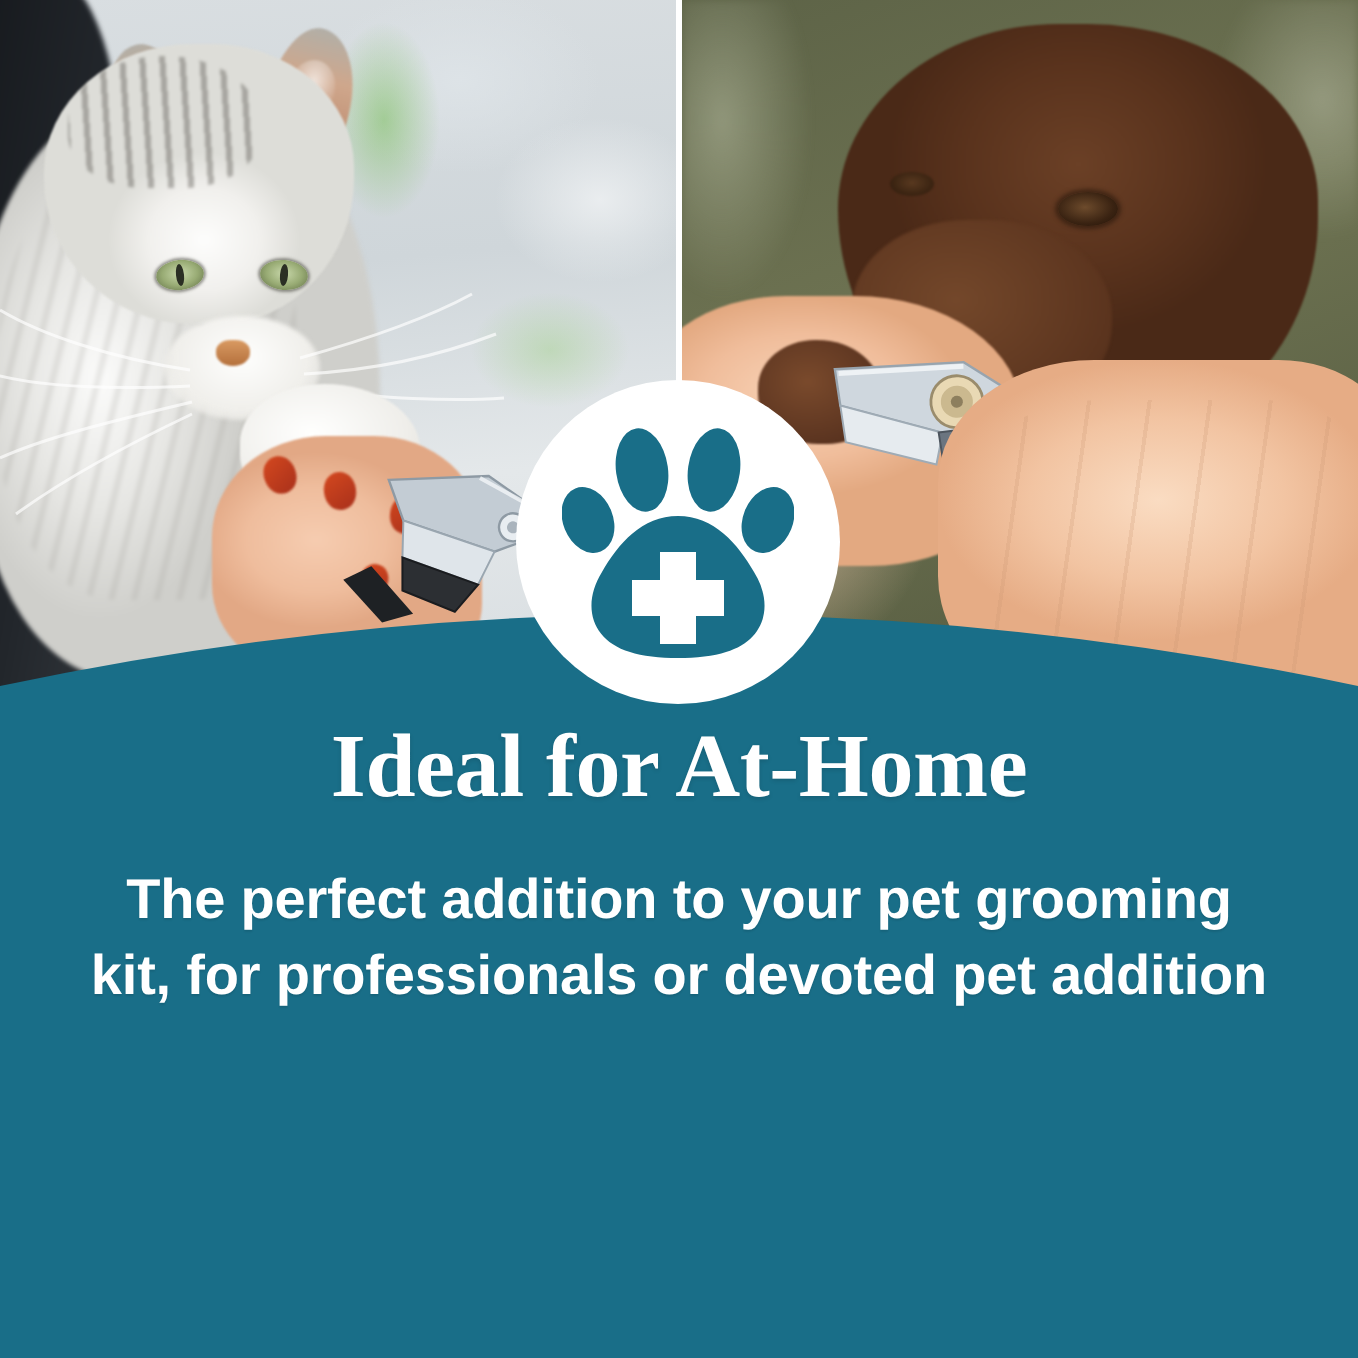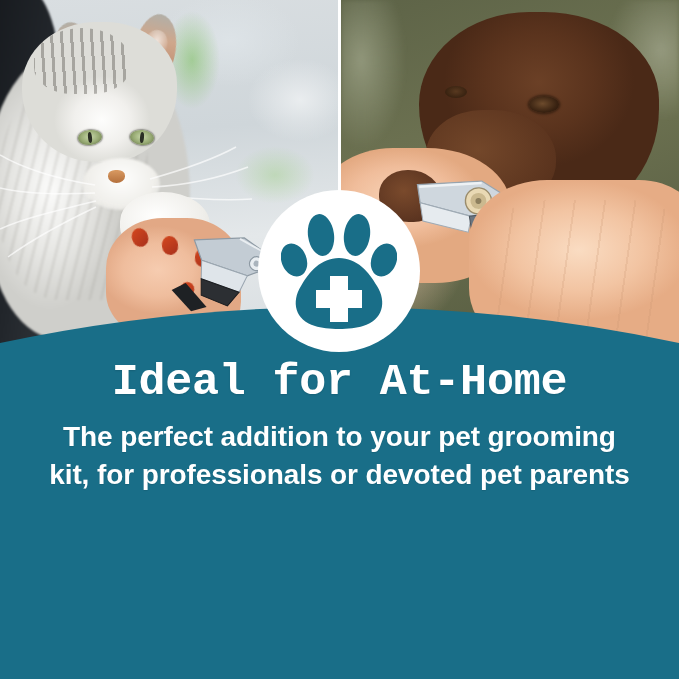--- a/index.html
+++ b/index.html
@@ -303,30 +303,30 @@
 
   
   .text-block {
     position:absolute;
     left:0; top:358px;
     width:679px;
     text-align:center;
     color:#ffffff;
   }
   .headline {
-    font-family:Liberation Mono, monospace;
+    font-family:Liberation Serif, serif;
     font-weight:bold;
     font-size:45px;
     line-height:50px;
     letter-spacing:-.2px;
     text-shadow:0 1px 2px rgba(0,0,0,.13);
     padding:0 42px;
   }
   .subhead {
-    margin-top:10px;
+    margin-top:23px;
     font-family:"Liberation Sans Narrow","Liberation Sans", sans-serif;
     font-weight:bold;
     font-size:28px;
     line-height:38px;
     letter-spacing:-.1px;
     padding:0 22px;
     text-shadow:0 1px 1px rgba(0,0,0,.10);
   }
 </style>
 </head>
@@ -432,17 +432,17 @@
       <path d="M49 66 H67 V80 H81 V98 H67 V112 H49 V98 H35 V80 H49 Z" fill="#ffffff"></path>
     </svg>
   </div>
 
   <div class="text-block">
     <div class="headline">
       <div>Ideal for At-Home</div>
     </div>
     <div class="subhead">
       <div>The perfect addition to your pet grooming</div>
-      <div>kit, for professionals or devoted pet parents</div>
+      <div>kit, for professionals or devoted pet addition</div>
     </div>
   </div>
 
 </div>
 
 </body></html>

